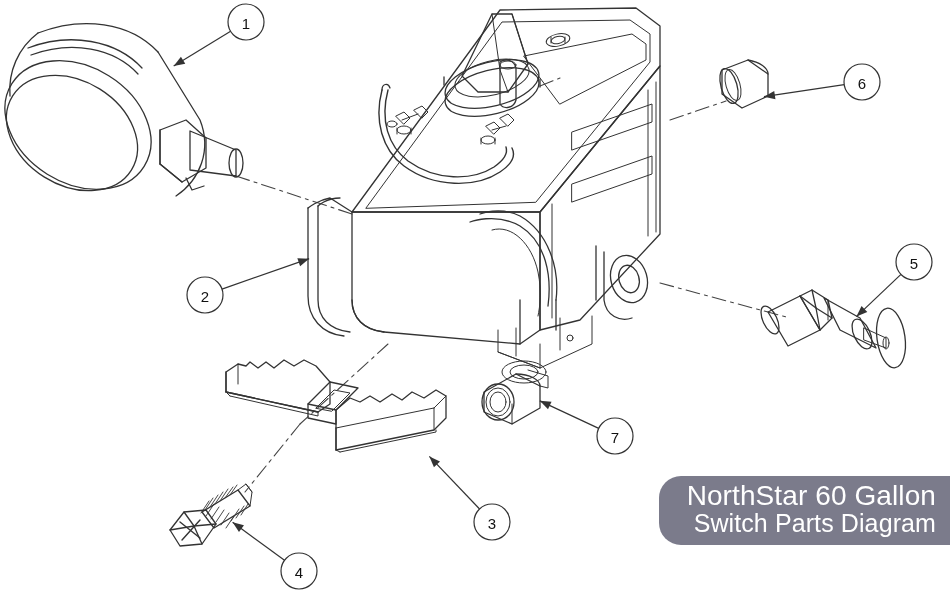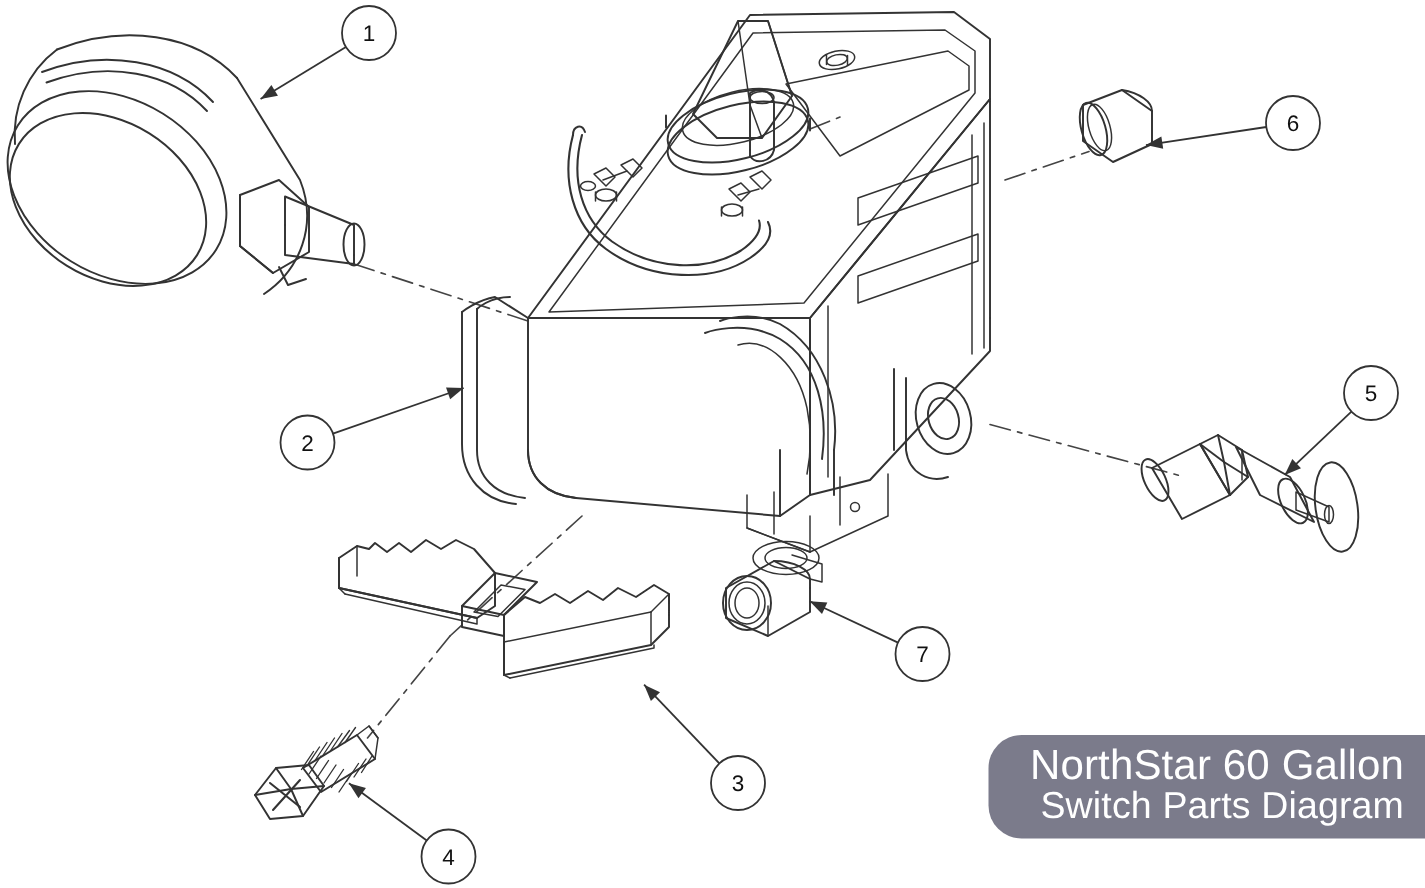--- a/index.html
+++ b/index.html
@@ -1,21 +1,21 @@
 <!DOCTYPE html>
 <html><head>
 <meta charset="utf-8">
 <style>
   html,body{margin:0;padding:0;background:#ffffff;}
   body{width:950px;height:592px;overflow:hidden;
        font-family:"Liberation Sans", sans-serif;}
   #stage{position:relative;width:950px;height:592px;background:#fff;}
   svg.layer{position:absolute;left:0;top:0;width:950px;height:592px;}
 
-  .banner{position:absolute;right:0;bottom:33px;
+  .banner{position:absolute;right:0;bottom:47px;
           background:#7b7b8b;color:#ffffff;
           border-top-left-radius:22px;border-bottom-left-radius:22px;
           padding:6px 14px 8px 28px;
           text-align:right;line-height:1.03;}
   .banner .l1{font-size:28px;letter-spacing:.1px;white-space:nowrap;}
   .banner .l2{font-size:25px;letter-spacing:.1px;white-space:nowrap;}
 
   .callout-num{font-size:15px;fill:#111;font-family:"Liberation Sans",sans-serif;
                text-anchor:middle;dominant-baseline:central;}
 </style>

